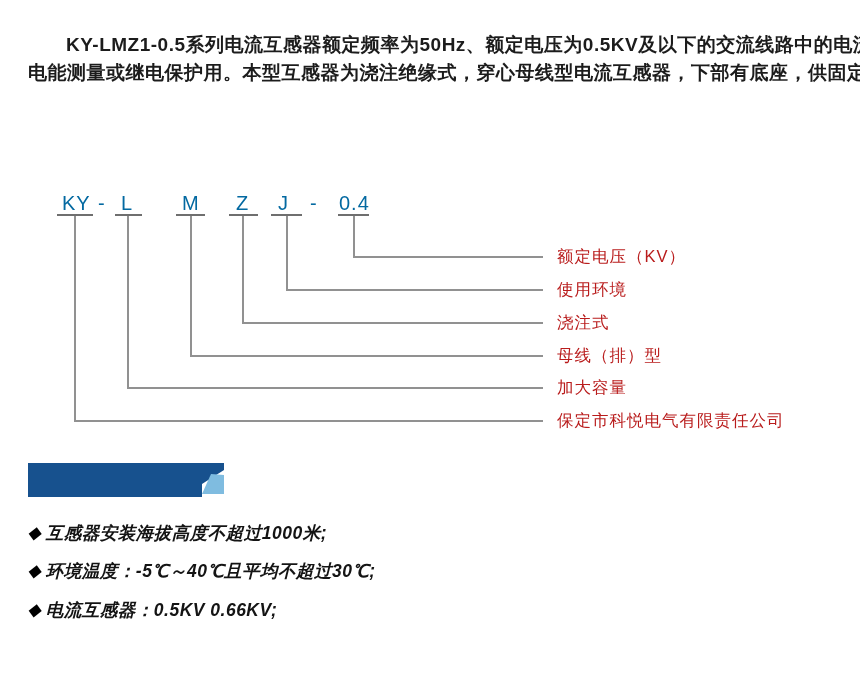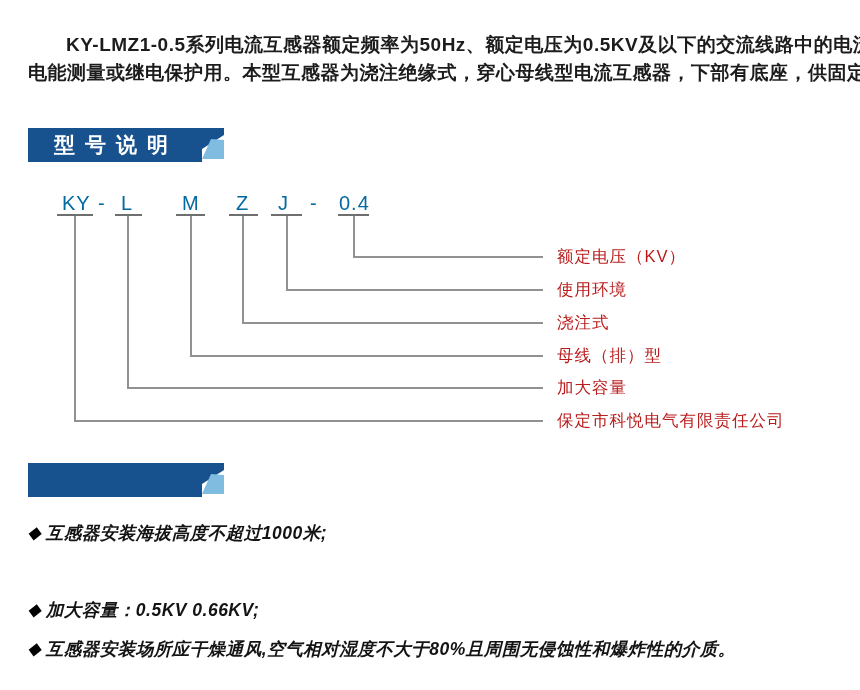--- a/index.html
+++ b/index.html
@@ -108,27 +108,20 @@
 </head>
 <body>
 
 <div class="page">
 
   <div class="intro">
     <div class="line indent">KY-LMZ1-0.5系列电流互感器额定频率为50Hz、额定电压为0.5KV及以下的交流线路中的电流、</div>
     <div class="line">电能测量或继电保护用。本型互感器为浇注绝缘式，穿心母线型电流互感器，下部有底座，供固定安装之用。</div>
   </div>
 
-  <div class="banner banner-model">
-    <span class="banner-title">型号说明</span>
-    <svg class="fold" viewBox="0 0 24 34" width="24" height="34">
-      <polygon points="0,0 22,0 22,7 0,21" fill="#17518e"></polygon>
-      <polygon points="9,11 22,12 22,31 0,31" fill="#7fbce0"></polygon>
-    </svg>
-  </div>
 
   <div class="diagram">
 
     <span class="code-token" style="left:62px">KY</span>
     <span class="code-token" style="left:98px">-</span>
     <span class="code-token" style="left:121px">L</span>
     <span class="code-token" style="left:182px">M</span>
     <span class="code-token" style="left:236px">Z</span>
     <span class="code-token" style="left:278px">J</span>
     <span class="code-token" style="left:310px">-</span>
@@ -166,20 +159,20 @@
   <div class="banner banner-env">
     <svg class="fold" viewBox="0 0 24 34" width="24" height="34">
       <polygon points="0,0 22,0 22,7 0,21" fill="#17518e"></polygon>
       <polygon points="9,11 22,12 22,31 0,31" fill="#7fbce0"></polygon>
     </svg>
   </div>
 
   <div class="bullet b1">
     <span class="diamond">◆</span><span>互感器安装海拔高度不超过1000米;</span>
   </div>
+  <div class="bullet b2">
+    <span class="diamond">◆</span><span>环境温度：-5℃～40℃且平均不超过30℃;</span>
+  </div>
   <div class="bullet b3">
-    <span class="diamond">◆</span><span>加大容量：0.5KV 0.66KV;</span>
-  </div>
-  <div class="bullet b4">
-    <span class="diamond">◆</span><span>互感器安装场所应干燥通风,空气相对湿度不大于80%且周围无侵蚀性和爆炸性的介质。</span>
+    <span class="diamond">◆</span><span>电流互感器：0.5KV 0.66KV;</span>
   </div>
 
 </div>
 
 </body></html>

